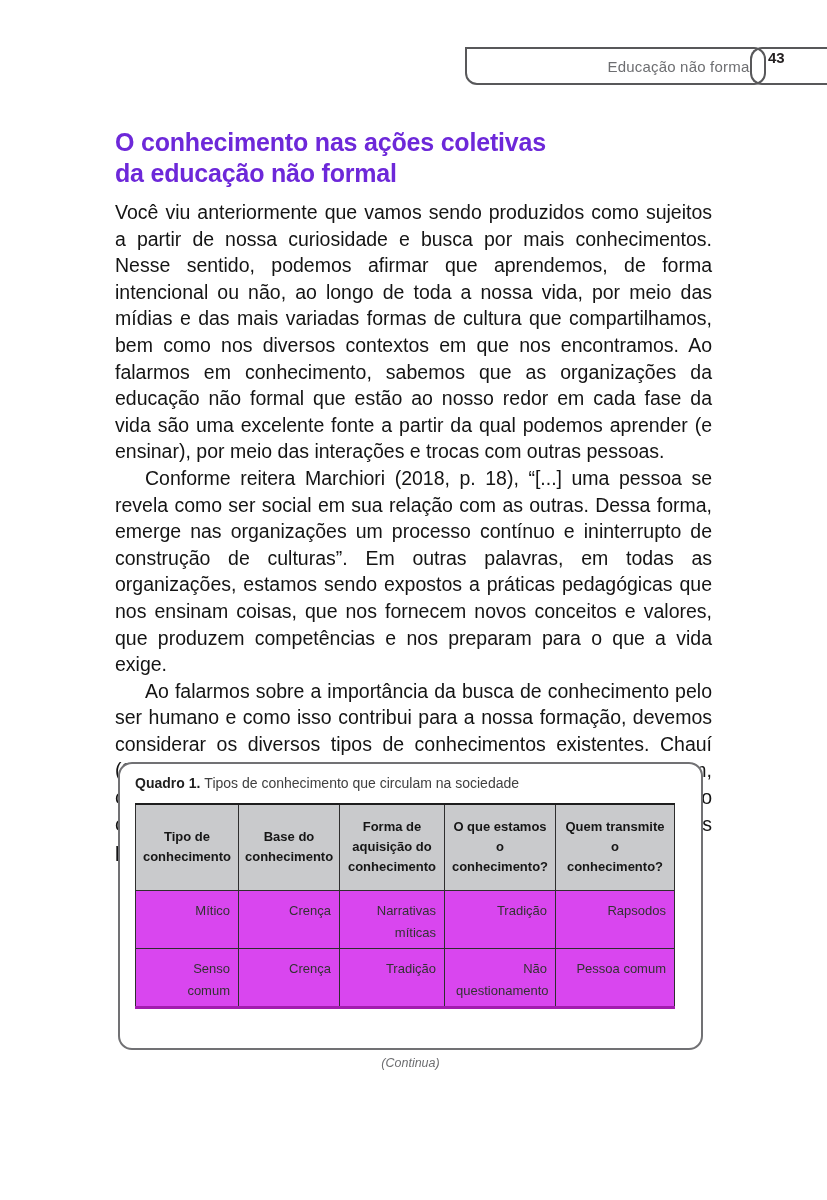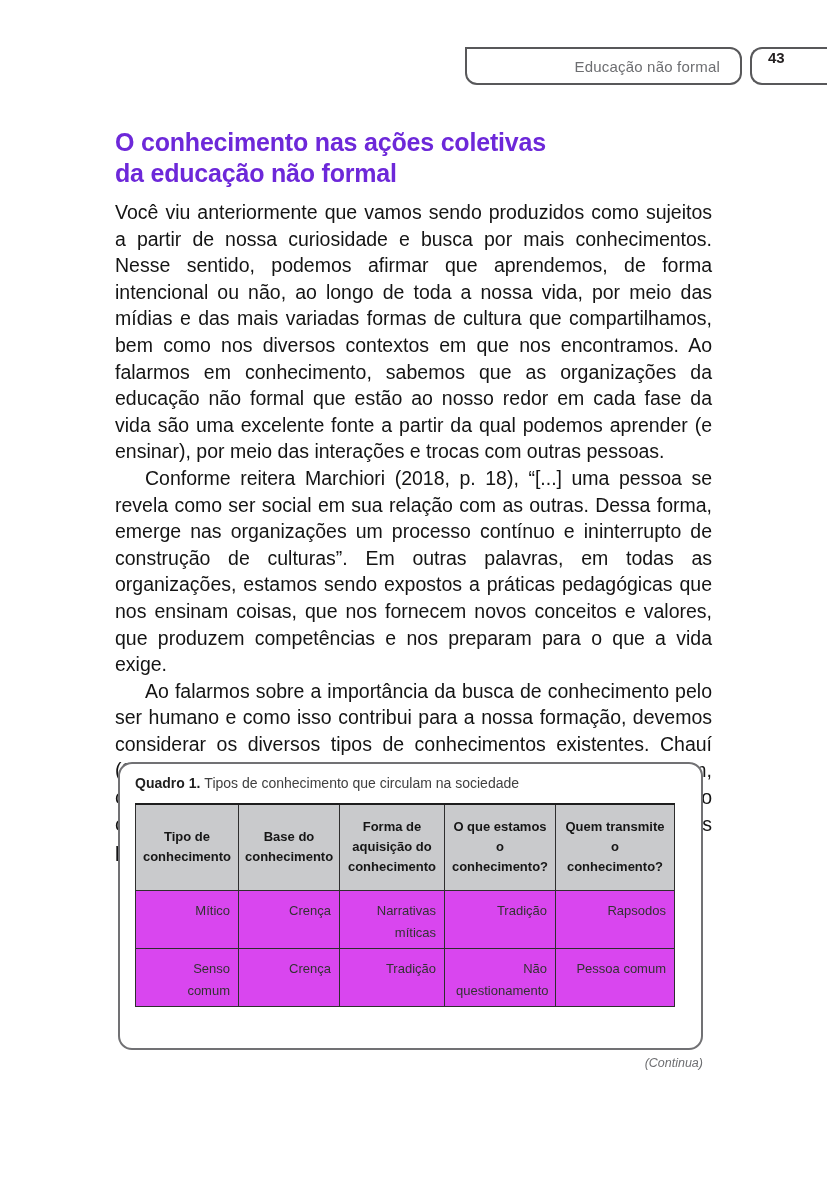--- a/index.html
+++ b/index.html
@@ -7,25 +7,25 @@
   body {
     width: 827px; height: 1200px;
     position: relative;
     font-family: "Liberation Sans", sans-serif;
     overflow: hidden;
   }
 
   
   .hdr-section-box {
     position: absolute; left: 465px; top: 47px;
-    width: 277px; height: 38px;
+    width: 301px; height: 38px;
     border: 2.5px solid #58585a;
     border-radius: 0 12px 12px 12px;
     display: flex; align-items: center; justify-content: flex-end;
-    padding-right: 20px;
+    padding-right: 11px;
   }
   .hdr-section-label {
     font-size: 15px; color: #6d6e71; letter-spacing: 0.2px;
   }
   .hdr-page-box {
     position: absolute; left: 750px; top: 47px;
     width: 77px; height: 38px;
     border: 2.5px solid #58585a;
     border-right: none;
     border-radius: 12px 0 0 12px;
@@ -69,21 +69,21 @@
   }
   .table-caption .cap-label { font-weight: bold; color: #1f1f1f; }
   .table-caption .cap-text { margin-left: 4px; }
 
   table.k-table {
     position: absolute; left: 15px; top: 39px;
     width: 539px;
     border-collapse: collapse;
     table-layout: fixed;
     border-top: 2.5px solid #1e1e1e;
-    border-bottom: 1px solid #a21caf;
+    border-bottom: 3px solid #a21caf;
   }
   .k-table th, .k-table td {
     border: 1.5px solid #2e2e2e;
     font-size: 13px;
   }
   .k-table th {
     background: #c9cacc;
     height: 86px;
     font-weight: bold;
     color: #161616;
@@ -98,21 +98,21 @@
     text-align: right;
     padding: 9px 8px 4px 11px;
     line-height: 1.7;
   }
   .k-table tr.row-1 td { height: 52px; }
   .k-table tr.row-2 td { height: 56px; }
   .k-table tr.row-3 td { height: 53px; }
 
   .continua-note {
     position: absolute; left: 118px; top: 1056px; width: 585px;
-    text-align: right;
+    text-align: center;
     font-size: 12.5px; font-style: italic; color: #6d6e71;
   }
 </style>
 </head>
 <body>
 
 <div class="hdr-section-box">
   <span class="hdr-section-label">Educação não formal</span>
 </div>
 <div class="hdr-page-box">

